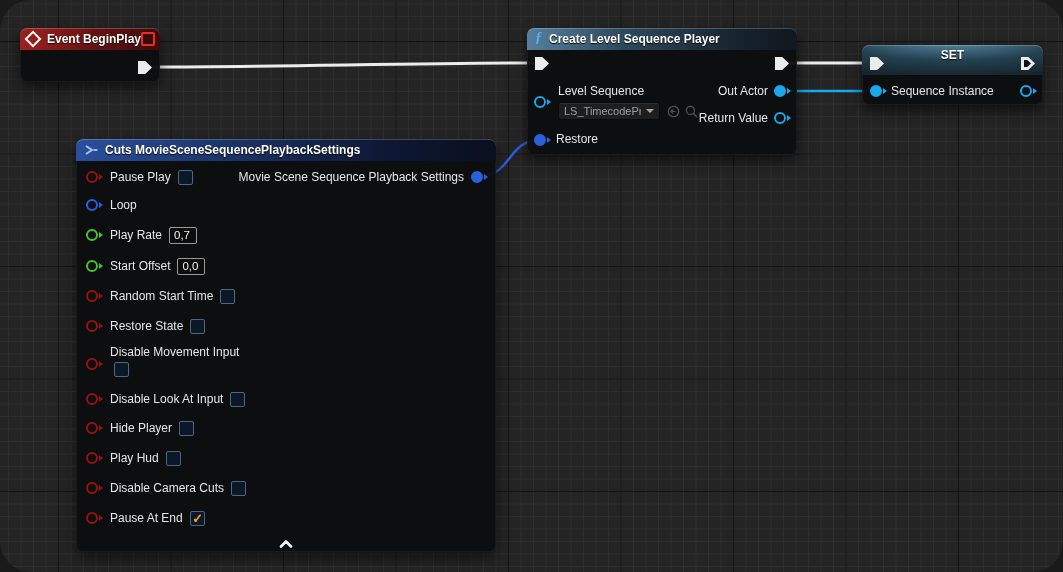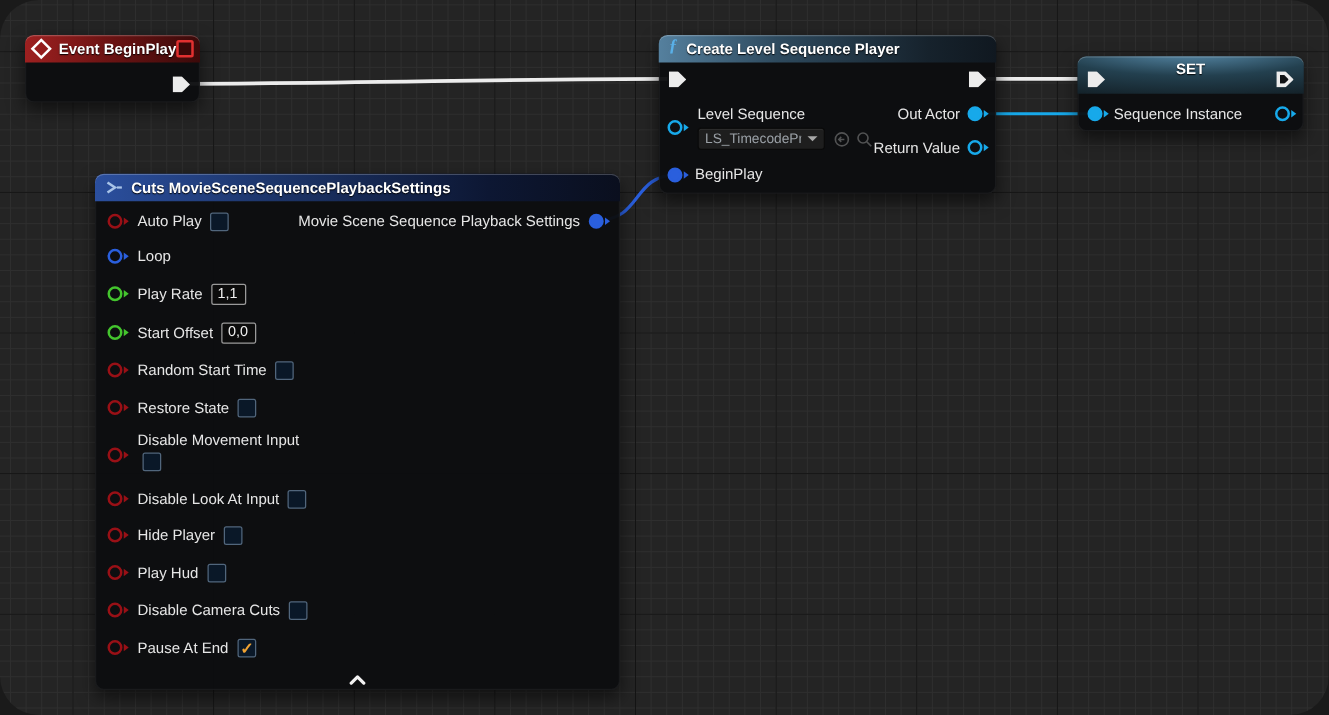--- a/index.html
+++ b/index.html
@@ -111,21 +111,21 @@
       </span>
 
     <span class="lbl" style="position:absolute;right:29px;top:83px;">Return Value</span>
     <span class="pinw c-obj" style="position:absolute;right:6px;top:84px;">
         <span class="pinc"></span>
       </span>
 
     <span class="pinw c-struct" style="position:absolute;left:7px;top:106px;">
         <span class="pinc filled"></span>
       </span>
-    <span class="lbl" style="position:absolute;left:29px;top:104px;">BeginPlay</span>
+    <span class="lbl" style="position:absolute;left:29px;top:104px;">Restore</span>
   </div>
 
   <div class="node" style="left:862px;top:45px;width:181px;height:60px;">
     <div class="nhead hdr-set" style="height:30px;justify-content:center;align-items:flex-start;">
       <span class="ntitle" style="margin-top:3px;">SET</span>
     </div>
     <span class="exec" style="left:8px;top:12px;"></span>
     <span class="exec hollow" style="right:8px;top:12px;"></span>
     <span class="pinw c-obj" style="position:absolute;left:8px;top:40px;">
         <span class="pinc filled"></span>
@@ -149,37 +149,37 @@
       <span class="lbl">Movie Scene Sequence Playback Settings</span>
       <span class="pinw c-struct">
           <span class="pinc filled"></span>
         </span>
     </div>
 
     <div class="mrow" style="top:28px;">
       <span class="pinw c-bool">
           <span class="pinc"></span>
         </span>
-      <span class="lbl">Auto Play</span>
+      <span class="lbl">Pause Play</span>
       <span class="chk"></span>
     </div>
 
     <div class="mrow" style="top:56px;">
       <span class="pinw c-struct">
           <span class="pinc"></span>
         </span>
       <span class="lbl">Loop</span>
     </div>
 
     <div class="mrow" style="top:86px;">
       <span class="pinw c-float">
           <span class="pinc"></span>
         </span>
       <span class="lbl">Play Rate</span>
-      <span class="txtbox">1,1</span>
+      <span class="txtbox">0,7</span>
     </div>
 
     <div class="mrow" style="top:117px;">
       <span class="pinw c-float">
           <span class="pinc"></span>
         </span>
       <span class="lbl">Start Offset</span>
       <span class="txtbox">0,0</span>
     </div>
 

